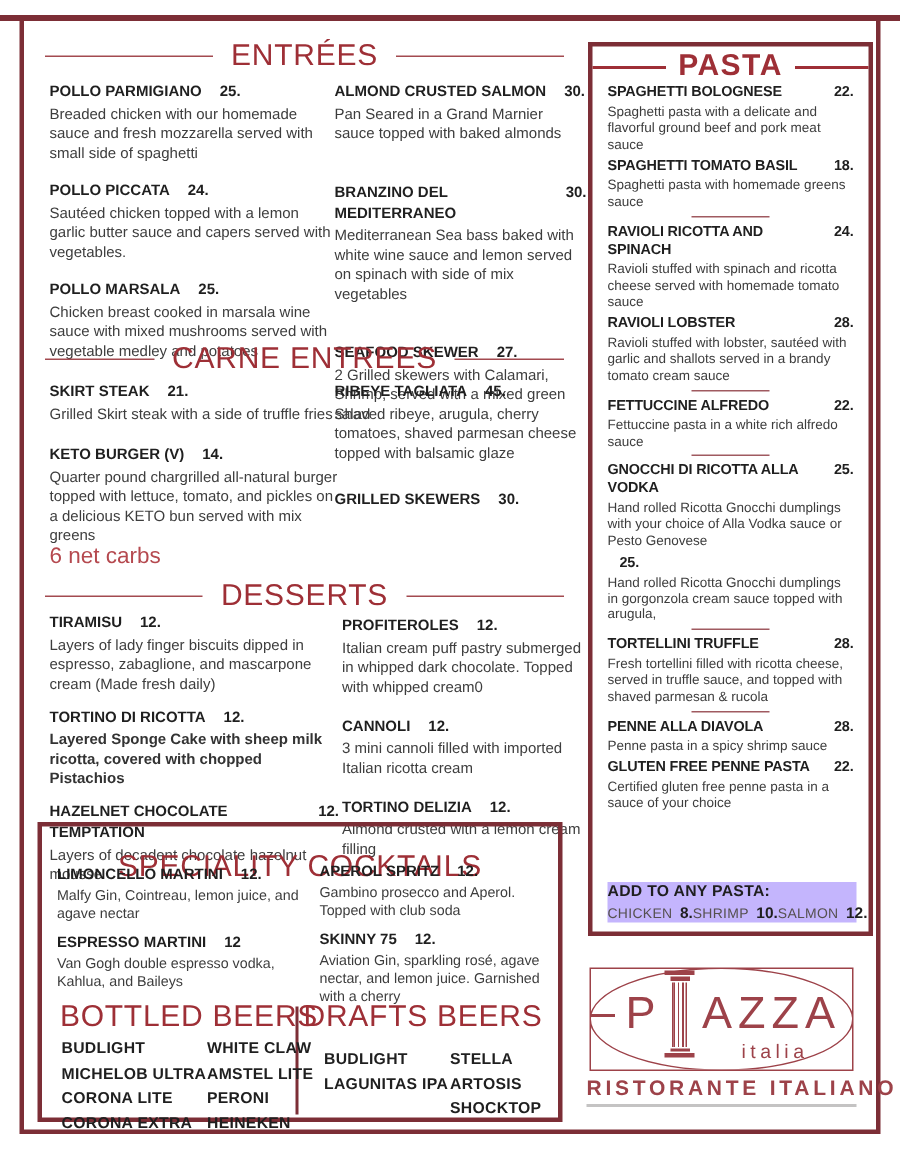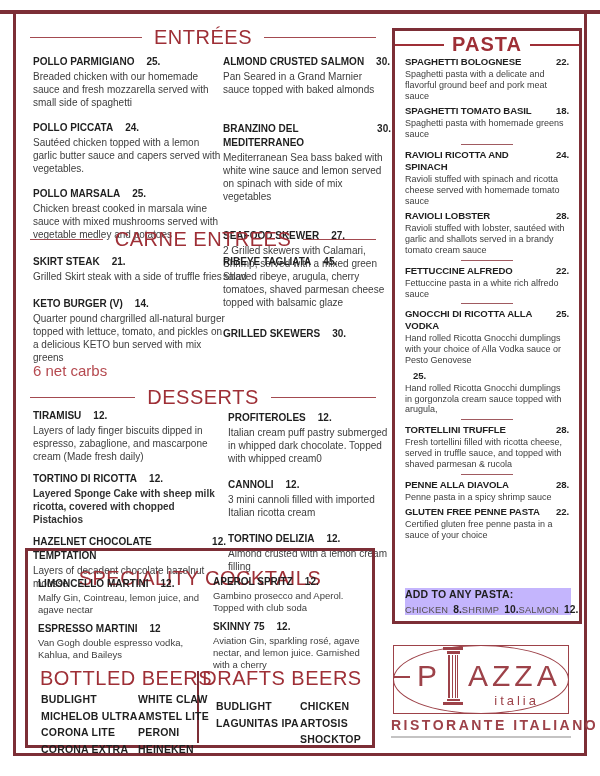--- a/index.html
+++ b/index.html
@@ -334,21 +334,21 @@
   <div class="beer">PERONI</div>
 
   <div class="beer">HEINEKEN</div>
 </div>
   <div class="beercol bc-d1">
   <div class="beer">BUDLIGHT</div>
 
   <div class="beer">LAGUNITAS IPA</div>
 </div>
   <div class="beercol bc-d2">
-  <div class="beer">CHICKEN ARTOSIS</div>
+  <div class="beer">STELLA ARTOSIS</div>
 
   <div class="beer">SHOCKTOP</div>
 </div>
 </div>
 
 <div class="pastabox">
   <div class="ptitle">
     <span class="prule"></span>
     <span>PASTA</span>
     <span class="prule"></span>

